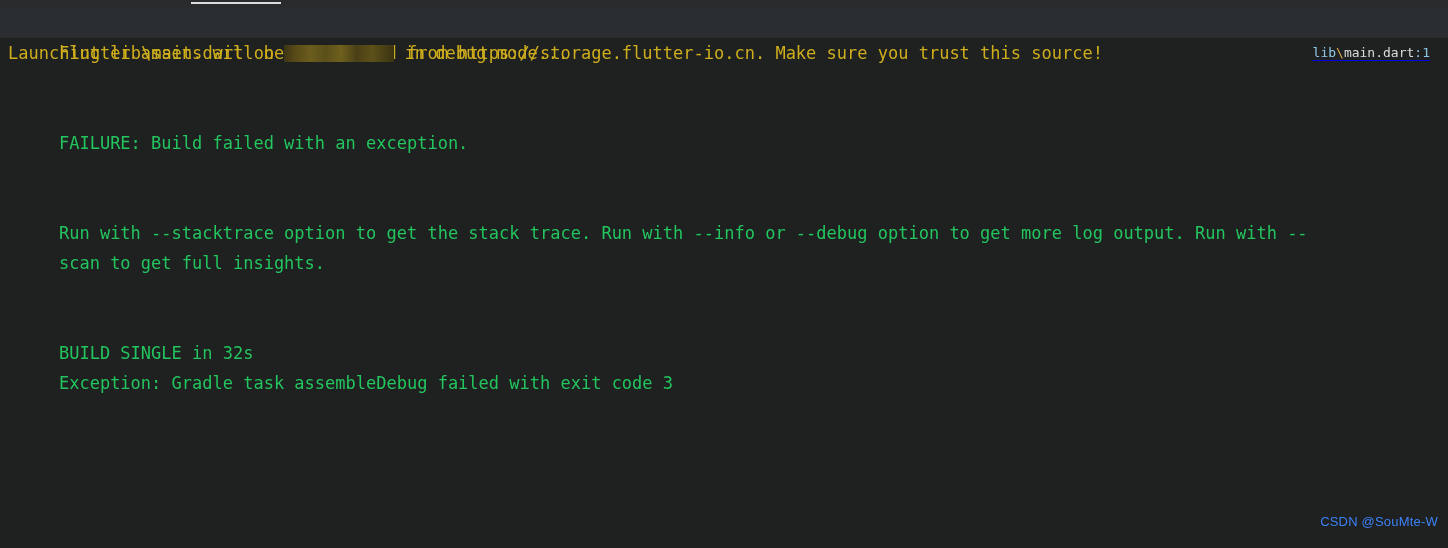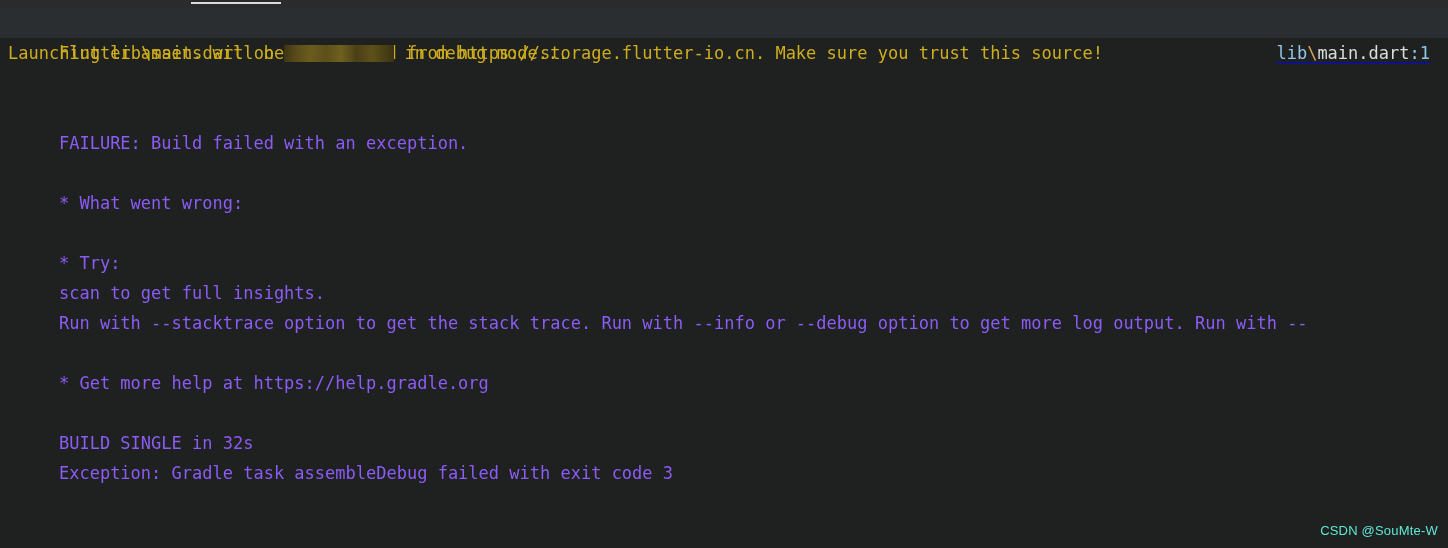--- a/index.html
+++ b/index.html
@@ -53,21 +53,21 @@
     overflow: visible;
   }
 
   .line.blank { color: transparent; }
 
   .line.highlight {
     background: #2b2e30;
   }
 
   .yellow  { color: #cfae1c; }
-  .coral   { color: #8b5cf6; }
+  .coral   { color: #22c55e; }
 
   
   .line.with-link {
     display: flex;
     align-items: center;
     justify-content: space-between;
     padding-left: 8px;
   }
   .line.with-link .text { white-space: pre; }
 
@@ -82,43 +82,43 @@
       linear-gradient(90deg,
         #3d3514 0%, #574a18 10%, #6b5c1d 24%,
         #5b4f1a 38%, #6f601e 52%, #4a4016 66%,
         #5d5019 80%, #3a3312 100%);
     filter: blur(0.6px);
   }
 
   
   .src-link {
     font-family: "DejaVu Sans Mono", "Liberation Mono", monospace;
-    font-size: 17px;
+    font-size: 13px;
     text-decoration: underline;
     text-underline-offset: 3px;
     white-space: pre;
     cursor: pointer;
   }
   .src-link .seg-lib  { color: #8fc7e8; }
   .src-link .seg-sep  { color: #d8a657; }
   .src-link .seg-file { color: #dcdcdc; }
   .src-link .seg-colon{ color: #8fc7e8; }
   .src-link .seg-num  { color: #8fc7e8; }
 
   
   .line.wrap { }
 
   
   #watermark {
     position: absolute;
     right: 10px;
-    bottom: 2px;
+    bottom: 11px;
     font-family: "Liberation Sans", sans-serif;
     font-size: 13px;
-    color: #5eead4;
+    color: #3b82f6;
     letter-spacing: 0.2px;
     white-space: pre;
   }
 </style>
 </head>
 <body>
 
 <div id="top-strip">
   <div id="tab-indicator"></div>
 </div>
@@ -135,45 +135,36 @@
   </div>
 
   <div class="line blank">&nbsp;</div>
 
   <div class="line coral">
     <span>FAILURE: Build failed with an exception.</span>
   </div>
 
   <div class="line blank">&nbsp;</div>
 
-  <div class="line coral">
-    <span>* What went wrong:</span>
-  </div>
 
 
 
   <div class="line blank">&nbsp;</div>
 
-  <div class="line coral">
-    <span>* Try:</span>
+
+  <div class="line coral wrap">
+    <span>Run with --stacktrace option to get the stack trace. Run with --info or --debug option to get more log output. Run with --</span>
   </div>
 
   <div class="line coral wrap">
     <span>scan to get full insights.</span>
   </div>
 
-  <div class="line coral wrap">
-    <span>Run with --stacktrace option to get the stack trace. Run with --info or --debug option to get more log output. Run with --</span>
-  </div>
-
   <div class="line blank">&nbsp;</div>
 
-  <div class="line coral">
-    <span>* Get more help at https://help.gradle.org</span>
-  </div>
 
   <div class="line blank">&nbsp;</div>
 
   <div class="line coral">
     <span>BUILD SINGLE in 32s</span>
   </div>
 
   <div class="line coral">
     <span>Exception: Gradle task assembleDebug failed with exit code 3</span>
   </div>

